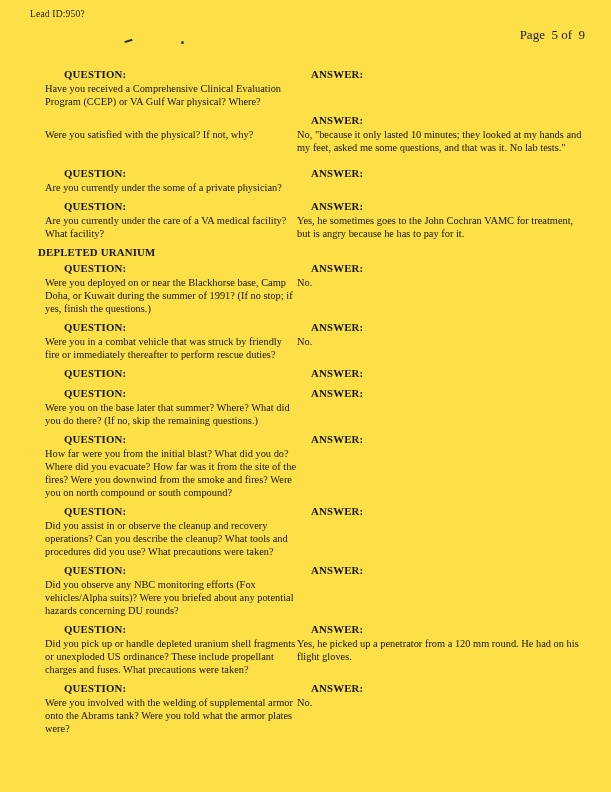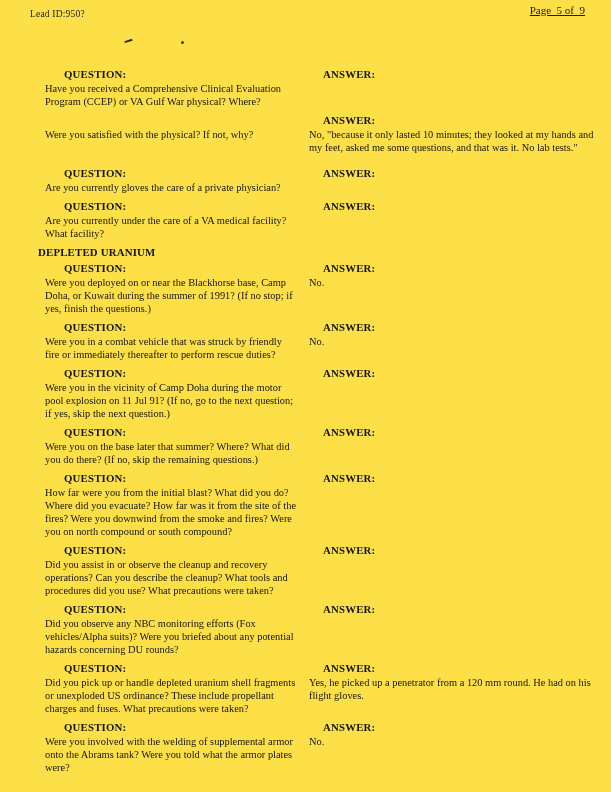--- a/index.html
+++ b/index.html
@@ -13,38 +13,38 @@
     position:relative;
     width:611px; height:792px;
     background:#fde047;
     overflow:hidden;
   }
   .hdr-left {
     position:absolute; left:30px; top:9px;
     font-size:9.5px; letter-spacing:0.2px; color:#1b1b1b;
   }
   .hdr-right {
-    position:absolute; right:26px; top:4px;
-    font-size:11px; white-space:pre; color:#1b1b1b;text-decoration:underline;
+    position:absolute; right:26px; top:27px;
+    font-size:13px; white-space:pre; color:#1b1b1b;
   }
   .artifact-1 {
     position:absolute; left:124px; top:37px; width:8px; height:5px;
     border-bottom:2px solid #2a2a2a; transform:rotate(-18deg);
   }
   .artifact-2 {
     position:absolute; left:181px; top:41px; width:3px; height:3px;
     background:#3a3a3a; border-radius:50%;
   }
   .content {
     position:absolute; top:68px; left:0; width:611px;
   }
   .qa-row { display:flex; margin-bottom:6px; }
   .qa-row.gap-lg { margin-bottom:13px; }
   .q-col { width:252px; margin-left:45px; flex:0 0 auto; }
-  .a-col { width:288px; margin-left:12px; flex:0 0 auto; }
+  .a-col { width:288px; margin-left:0; flex:0 0 auto; }
   .label {
     font-weight:bold; font-size:10.8px; line-height:13px;
     letter-spacing:0.2px;
   }
   .q-label { margin-left:19px; }
   .a-label { margin-left:14px; }
   .q-text, .a-text {
     font-size:10.4px; line-height:13px; margin-top:1px;
   }
   .qa-row.no-qlabel .q-text { padding-top:13px; }
@@ -82,34 +82,35 @@
       </div>
       <div class="a-col">
         <div class="label a-label">ANSWER:</div>
         <div class="a-text">No, "because it only lasted 10 minutes; they looked at my hands and my feet, asked me some questions, and that was it. No lab tests."</div>
       </div>
     </div>
 
     <div class="qa-row">
       <div class="q-col">
         <div class="label q-label">QUESTION:</div>
-        <div class="q-text">Are you currently gloves the care of a private physician?</div>
+        <div class="q-text">Are you currently under the some of a private physician?</div>
       </div>
       <div class="a-col">
         <div class="label a-label">ANSWER:</div>
       </div>
     </div>
 
     <div class="qa-row">
       <div class="q-col">
         <div class="label q-label">QUESTION:</div>
         <div class="q-text">Are you currently under the care of a VA medical facility?  What facility?</div>
       </div>
       <div class="a-col">
         <div class="label a-label">ANSWER:</div>
+        <div class="a-text">Yes, he sometimes goes to the John Cochran VAMC for treatment, but is angry because he has to pay for it.</div>
       </div>
     </div>
 
     <div class="section-heading">DEPLETED URANIUM</div>
 
     <div class="qa-row">
       <div class="q-col">
         <div class="label q-label">QUESTION:</div>
         <div class="q-text">Were you deployed on or near the Blackhorse base, Camp Doha, or Kuwait during the summer of 1991?  (If no stop; if yes, finish the questions.)</div>
       </div>
@@ -126,21 +127,20 @@
       </div>
       <div class="a-col">
         <div class="label a-label">ANSWER:</div>
         <div class="a-text">No.</div>
       </div>
     </div>
 
     <div class="qa-row">
       <div class="q-col">
         <div class="label q-label">QUESTION:</div>
-        <div class="q-text">Were you in the vicinity of Camp Doha during the motor pool explosion on 11 Jul 91?  (If no, go to the next question; if yes, skip the next question.)</div>
       </div>
       <div class="a-col">
         <div class="label a-label">ANSWER:</div>
         <div class="a-text"></div>
       </div>
     </div>
 
     <div class="qa-row">
       <div class="q-col">
         <div class="label q-label">QUESTION:</div>

